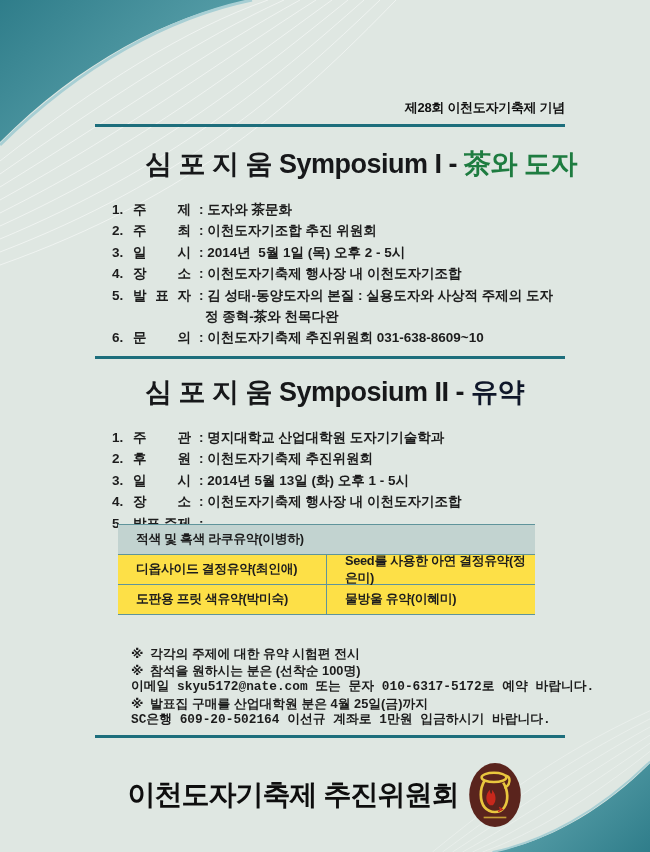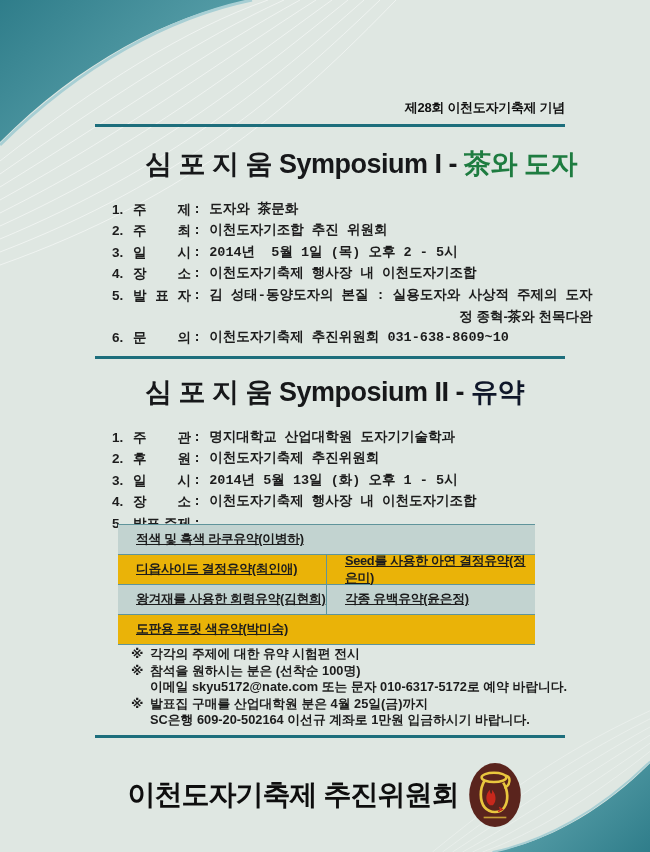--- a/index.html
+++ b/index.html
@@ -33,43 +33,43 @@
   .sec-title .accent1{color:#1e7c40;}
   .sec-title .accent2{color:#0f172a;}
   .t1{top:146px;}
   .t2{top:374px;}
 
   .list{position:absolute;left:112px;font-size:13.5px;font-weight:600;}
   .list1{top:199px;}
   .list2{top:427px;}
   .li{display:flex;line-height:21.4px;white-space:pre;}
   .li .num{width:21px;}
-  .li .lbl{display:inline-block;width:58px;margin-right:2px;
+  .li .lbl{display:inline-block;width:58px;margin-right:8px;
            text-align:justify;text-align-last:justify;white-space:normal;}
-  .li .val{white-space:pre;font-family:Liberation Mono, monospace;}
-  .li-cont{margin-left:93px;line-height:21.4px;white-space:pre;text-align:right;}
+  .li .val{white-space:pre;}
+  .li-cont{margin-left:93px;line-height:21.4px;white-space:pre;}
 
   .topics{
     position:absolute;top:524px;left:118px;width:417px;
     border-top:1px solid #5f949b;border-bottom:1px solid #5f949b;
   }
   .trow{display:flex;height:29px;}
   .trow + .trow{border-top:1px solid #5f949b;}
-  .trow.dark{background:#c2d3d0;text-decoration:underline;}
-  .trow.light{background:#eab308;text-decoration:underline;}
+  .trow.dark{background:#c2d3d0;}
+  .trow.light{background:#fde047;}
   .tcell{
     flex:1 1 50%;display:flex;align-items:center;
     padding-left:18px;font-size:12.8px;font-weight:700;letter-spacing:-0.3px;
   }
   .tcell.c2{border-left:1px solid #5f949b;}
 
   .notes{position:absolute;top:646px;left:131px;font-size:12.8px;font-weight:600;}
   .note-line{display:flex;line-height:16.6px;white-space:pre;}
   .note-line .mk{width:19px;}
-  .note-cont{margin-left:19px;line-height:16.6px;white-space:pre;}
+  .note-cont{line-height:16.6px;white-space:pre;font-family:Liberation Mono, monospace;}
 
   .footer{
     position:absolute;top:762px;left:0;width:650px;
     display:flex;align-items:center;justify-content:center;gap:10px;
   }
   .footer .org{
     font-size:28px;font-weight:800;letter-spacing:-1px;color:#0e0e0e;
   }
   .logo{width:54px;height:66px;flex:0 0 auto;}
 </style>
@@ -145,26 +145,23 @@
 </div>
 
 <div class="topics">
   <div class="trow dark">
     <div class="tcell c1">적색 및 흑색 라쿠유약(이병하)</div>
   </div>
   <div class="trow light">
     <div class="tcell c1">디옵사이드 결정유약(최인애)</div>
     <div class="tcell c2">Seed를 사용한 아연 결정유약(정은미)</div>
   </div>
-  <div class="trow dark">
-    <div class="tcell c1">왕겨재를 사용한 회령유약(김현희)</div>
-    <div class="tcell c2">각종 유백유약(윤은정)</div>
-  </div>
   <div class="trow light">
     <div class="tcell c1">도판용 프릿 색유약(박미숙)</div>
+    <div class="tcell c2">물방울 유약(이혜미)</div>
   </div>
 </div>
 
 <div class="notes">
   <div class="note-line"><span class="mk">※</span><span>각각의 주제에 대한 유약 시험편 전시</span></div>
   <div class="note-line"><span class="mk">※</span><span>참석을 원하시는 분은 (선착순 100명)</span></div>
   <div class="note-cont">이메일 skyu5172@nate.com 또는 문자 010-6317-5172로 예약 바랍니다.</div>
   <div class="note-line"><span class="mk">※</span><span>발표집 구매를 산업대학원 분은 4월 25일(금)까지</span></div>
   <div class="note-cont">SC은행 609-20-502164 이선규 계좌로 1만원 입금하시기 바랍니다.</div>
 </div>

